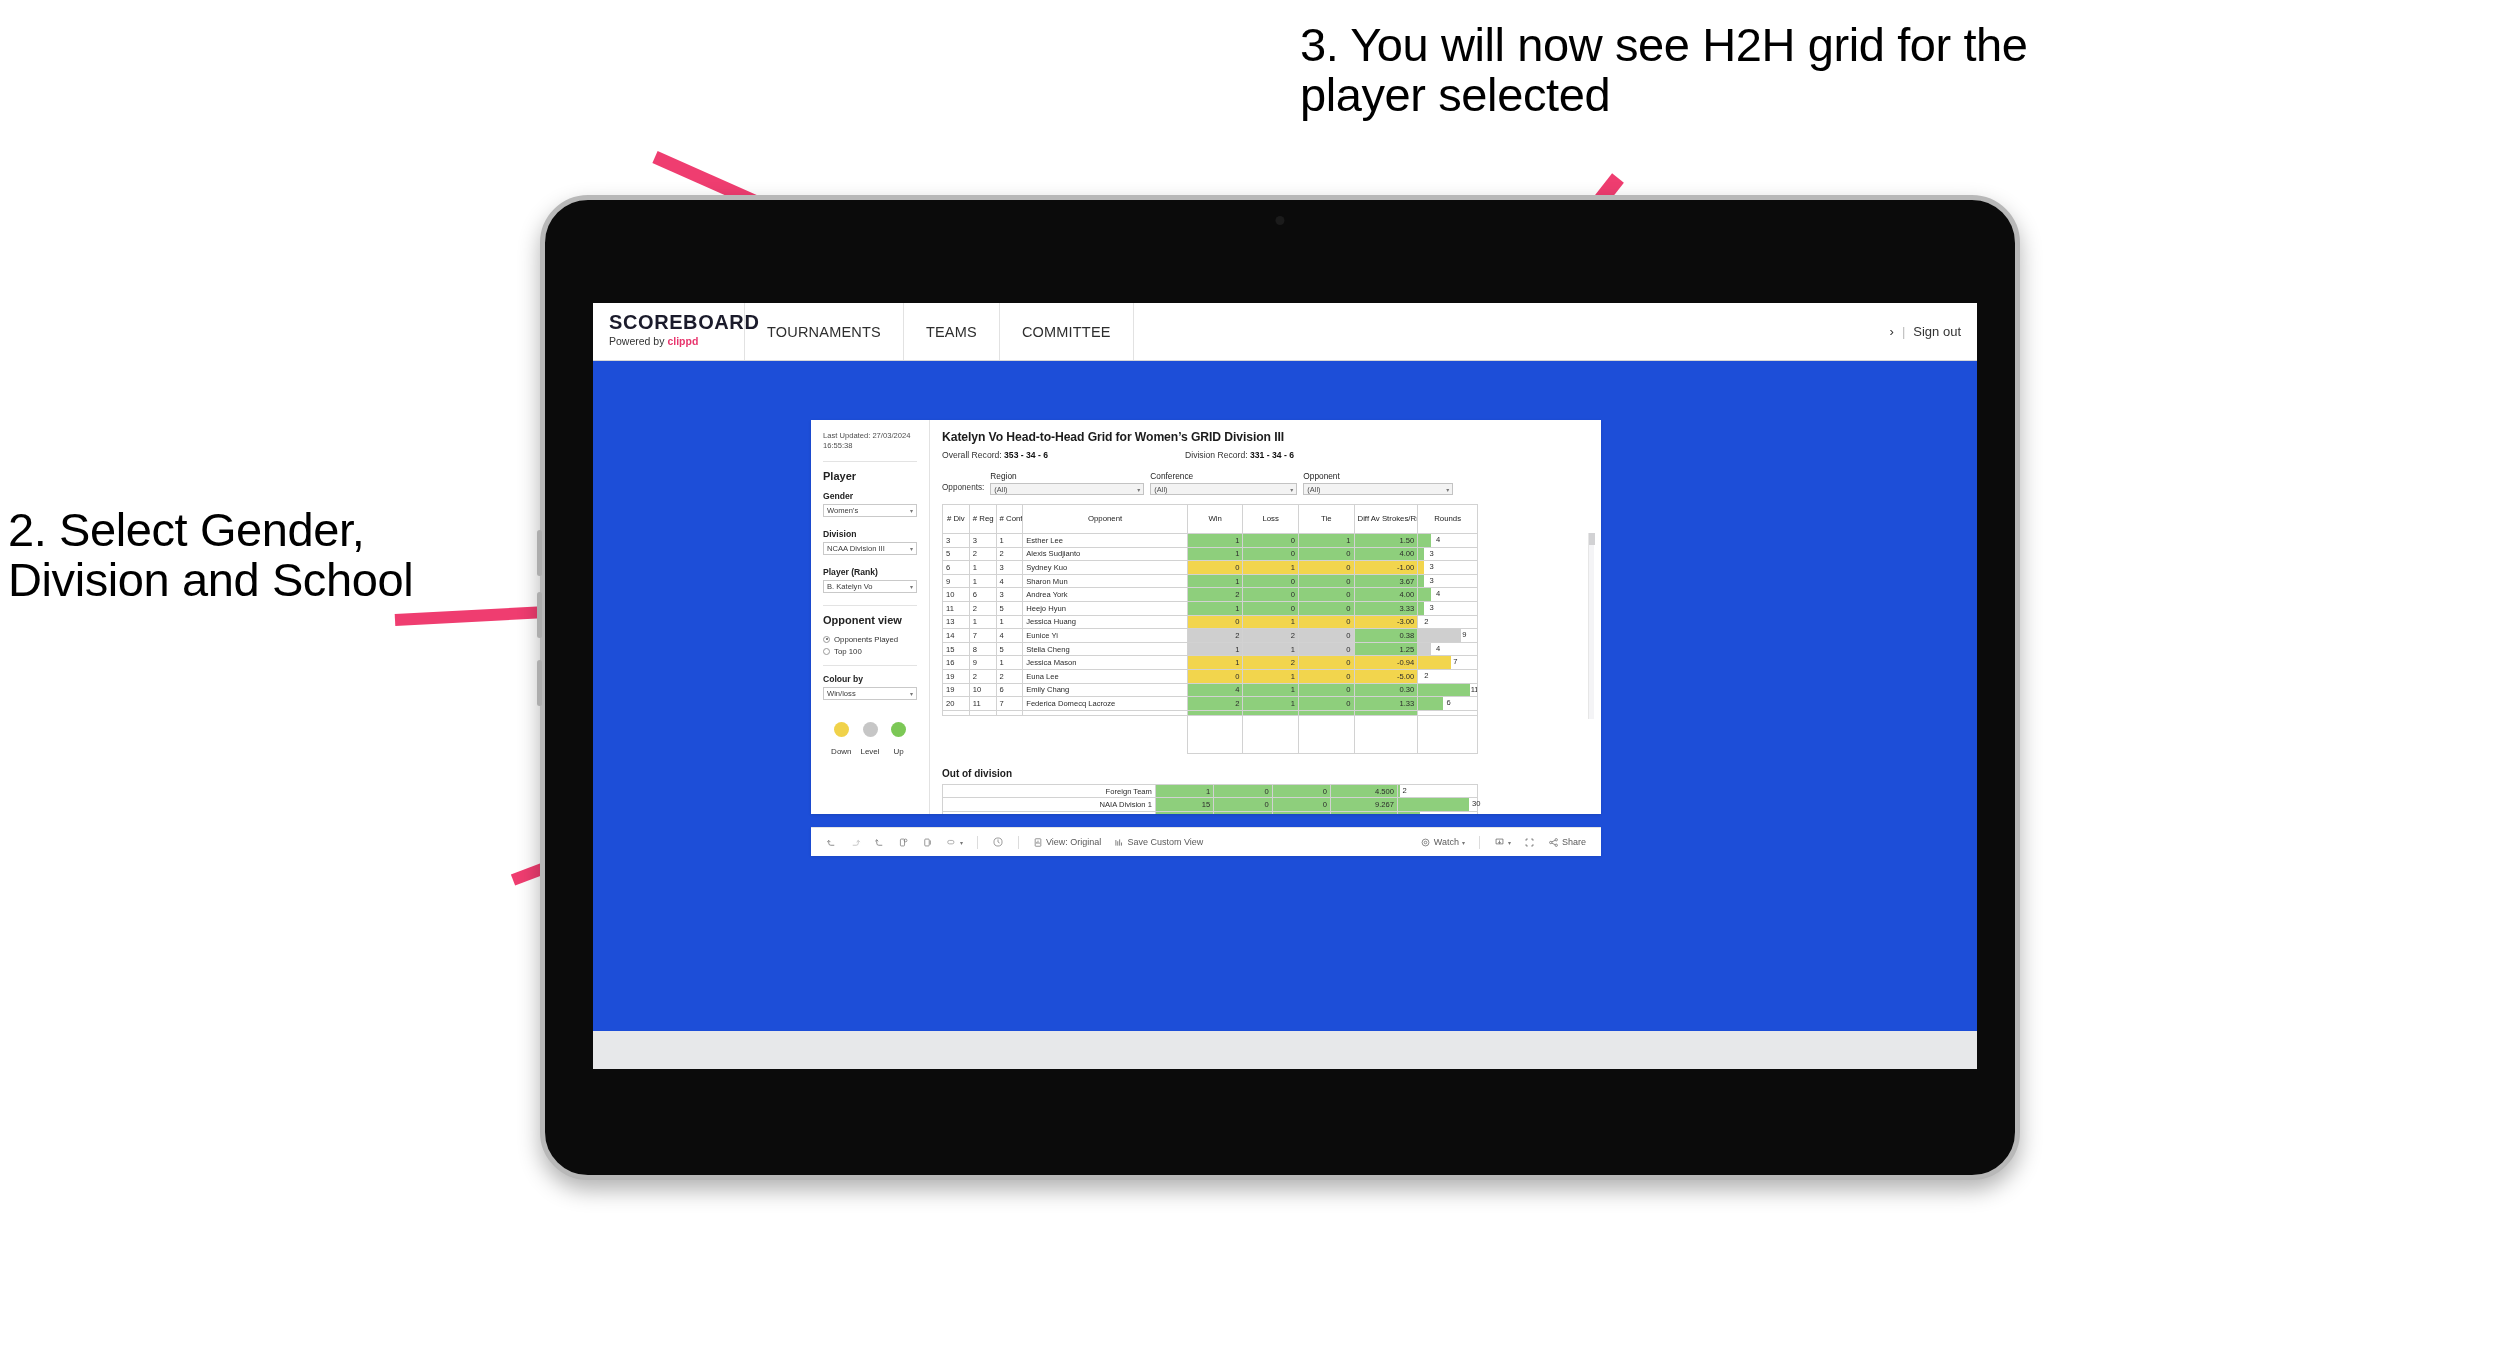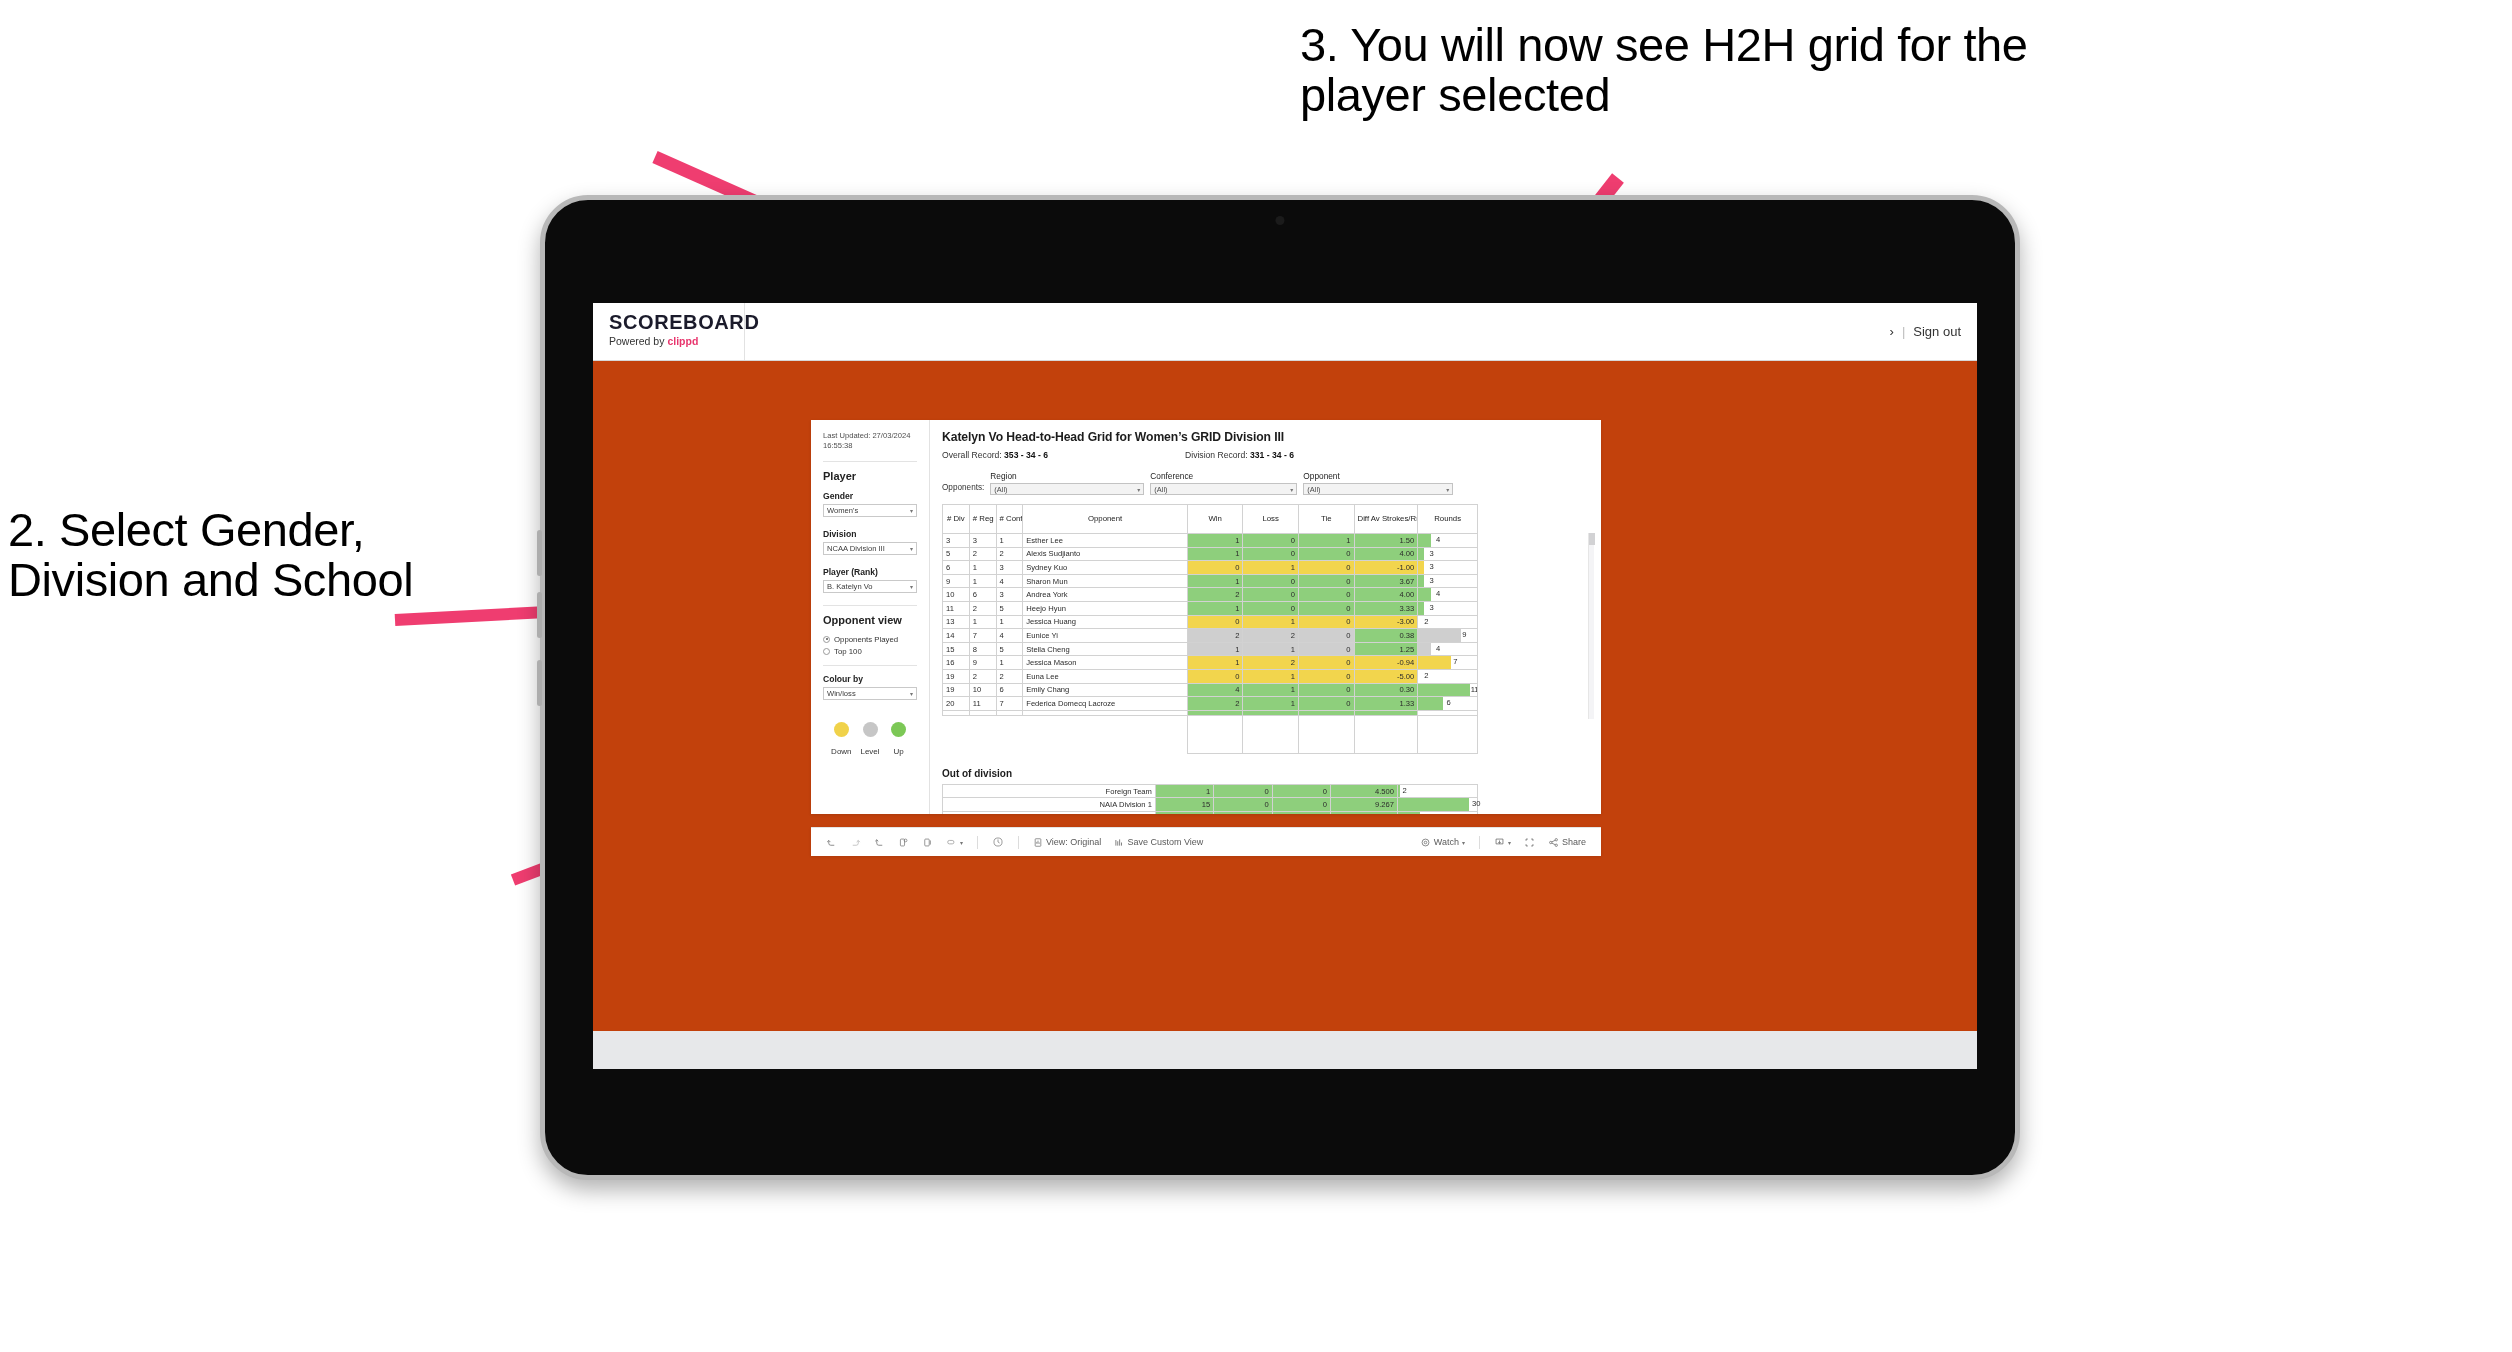--- a/index.html
+++ b/index.html
@@ -88,21 +88,21 @@
     border-bottom: 1px solid #d7d7d7;
     display: flex; align-items: center; padding-left: 14px;
   }
   #subnav .tab {
     font-size: 12.5px; color: #333; letter-spacing: .25px;
     padding: 0 20px 0 0; margin-right: 14px;
   }
   #subnav .tab.active { color: #e8356d; }
 
   
-  #canvas { position: relative; height: calc(100% - 96px); background: #c2410c; }
+  #canvas { position: relative; height: calc(100% - 96px); background: #1d4ed8; }
   #viz {
     position: absolute; left: 218px; top: 59px;
     width: 790px; height: 394px;
     background: #ffffff;
     box-shadow: 0 1px 3px rgba(0,0,0,.12);
     display: flex;
   }
 
   
   #filters {
@@ -238,20 +238,25 @@
     <div class="sidebtn" style="top:330px;height:46px;"></div>
     <div class="sidebtn" style="top:392px;height:46px;"></div>
     <div class="sidebtn" style="top:460px;height:46px;"></div>
 
     <div id="screen">
 
       <div id="app-header">
         <div id="brand">
           <div class="bt">SCOREBOARD</div>
           <div class="bs"><span>Powered by </span><i>clippd</i></div>
+        </div>
+        <div class="topnav">
+          <div class="item">TOURNAMENTS</div>
+          <div class="item">TEAMS</div>
+          <div class="item">COMMITTEE</div>
         </div>
         <div id="header-right">
           <span>›</span>
           <span class="sep">|</span>
           <span>Sign out</span>
         </div>
       </div>
 
 
       <div id="canvas">

